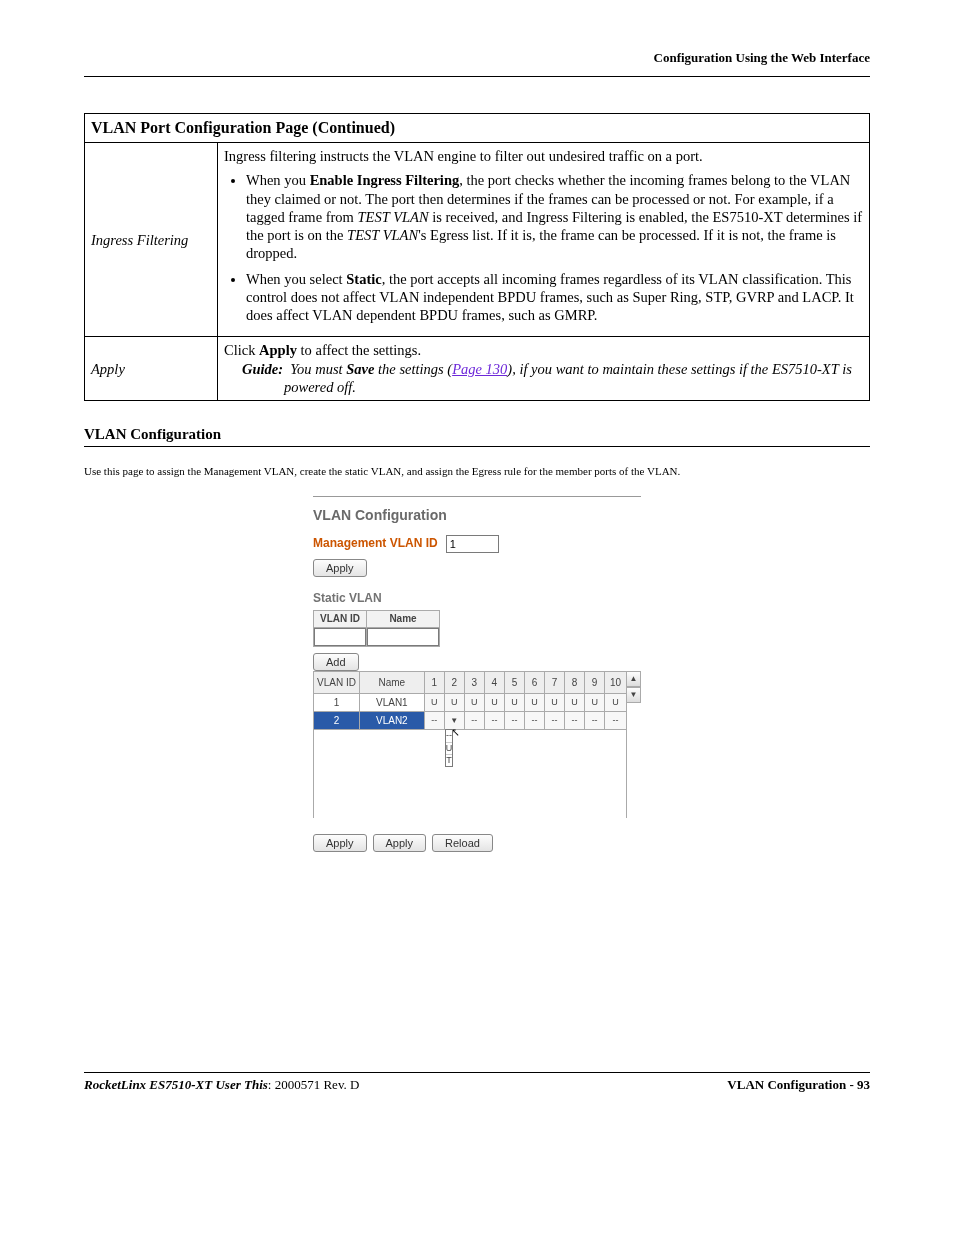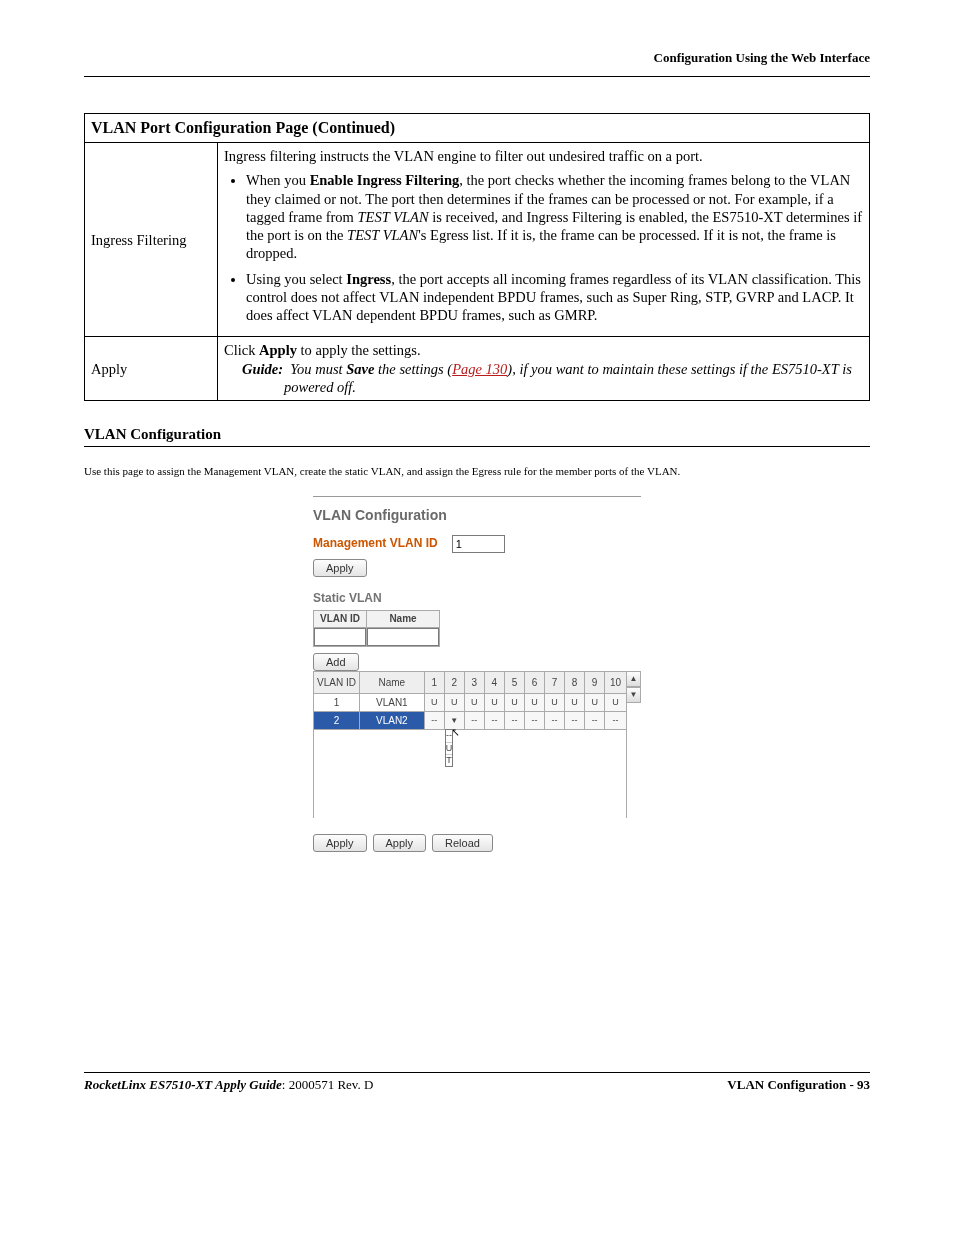--- a/index.html
+++ b/index.html
@@ -34,20 +34,21 @@
     border: 1px solid #000;
   }
   table.main td {
     border: 1px solid #000;
     padding: 4px 6px;
     vertical-align: middle;
     font-size: 14.5px;
   }
   table.main td.label {
     width: 120px;
+    font-style: italic;
   }
   ul.bul {
     margin: 6px 0 0 0;
     padding-left: 22px;
   }
   ul.bul li {
     margin-bottom: 8px;
   }
   .note-row {
     padding-left: 18px;
@@ -84,21 +85,21 @@
     color: #6a6a6a;
     font-size: 14px;
     margin-bottom: 10px;
   }
   .ss-section {
     font-weight: bold;
     color: #737373;
     font-size: 12px;
     margin: 14px 0 4px 0;
   }
-  .ss-row { display: flex; align-items: center; gap: 14px; }
+  .ss-row { display: flex; align-items: center; gap: 8px; }
   .ss-label-red { color: #cc5500; font-weight: bold; font-size: 12px; }
   .ss-input {
     border: 1px solid #7a7a7a;
     background: #fff;
     font-size: 11px;
     padding: 1px 3px;
     width: 45px;
     height: 14px;
     box-sizing: content-box;
   }
@@ -191,51 +192,51 @@
   .scrollbar .arrow.bot { border-bottom: none; border-top: 1px solid #aaa;}
   .btn-row { margin-top: 10px; display: flex; gap: 6px;}
   .footer {
     margin-top: 220px;
     border-top: 1.5px solid #000;
     padding-top: 4px;
     display: flex;
     justify-content: space-between;
     font-size: 13px;
   }
-  a.pagelink { color: #b91c1c; font-style: italic;}
+  a.pagelink { color: #6d28d9; font-style: italic;}
 </style>
 </head>
 <body>
 
 <div class="header-right">Configuration Using the Web Interface</div>
 
 <table class="main">
   <tbody>
       <tr>
         <th colspan="2">VLAN Port Configuration Page  (Continued)</th>
       </tr>
   <tr>
     <td class="label">Ingress Filtering</td>
     <td>
       <div>Ingress filtering instructs the VLAN engine to filter out undesired traffic on a port.</div>
       <ul class="bul">
         <li>
           <span>When you </span><b>Enable Ingress Filtering</b><span>, the port checks whether the incoming frames belong to the VLAN they claimed or not. The port then determines if the frames can be processed or not. For example, if a tagged frame from </span><i>TEST VLAN</i><span> is received, and Ingress Filtering is enabled, the ES7510-XT determines if the port is on the </span><i>TEST VLAN</i><span>'s Egress list. If it is, the frame can be processed. If it is not, the frame is dropped.</span>
         </li>
         <li>
-          <span>Using you select </span><b>Ingress</b><span>, the port accepts all incoming frames regardless of its VLAN classification. This control does not affect VLAN independent BPDU frames, such as Super Ring, STP, GVRP and LACP. It does affect VLAN dependent BPDU frames, such as GMRP.</span>
+          <span>When you select </span><b>Static</b><span>, the port accepts all incoming frames regardless of its VLAN classification. This control does not affect VLAN independent BPDU frames, such as Super Ring, STP, GVRP and LACP. It does affect VLAN dependent BPDU frames, such as GMRP.</span>
         </li>
       </ul>
     </td>
   </tr>
   <tr>
     <td class="label">Apply</td>
     <td>
       <div>
-        <span>Click </span><b>Apply</b><span> to apply the settings.</span>
+        <span>Click </span><b>Apply</b><span> to affect the settings.</span>
       </div>
       <div class="note-row">
         <i><b>Guide:</b></i>&nbsp;
         <i><span>You must </span></i><i><b>Save</b></i><i><span> the settings (</span></i><a class="pagelink" href="#">Page 130</a><i><span>), if you want to maintain these settings if the ES7510-XT is powered off.</span></i>
       </div>
     </td>
   </tr>
 </tbody>
   </table>
 
@@ -335,16 +336,16 @@
 
   <div class="btn-row">
     <button class="ss-btn">Apply</button>
     <button class="ss-btn">Apply</button>
     <button class="ss-btn">Reload</button>
   </div>
 </div>
 
 <div class="footer">
   <div>
-    <i><b>RocketLinx ES7510-XT  Apply Guide</b></i><span>: 2000571 Rev. D</span>
+    <i><b>RocketLinx ES7510-XT  User This</b></i><span>: 2000571 Rev. D</span>
   </div>
   <div><b>VLAN Configuration - 93</b></div>
 </div>
 
 </body></html>

